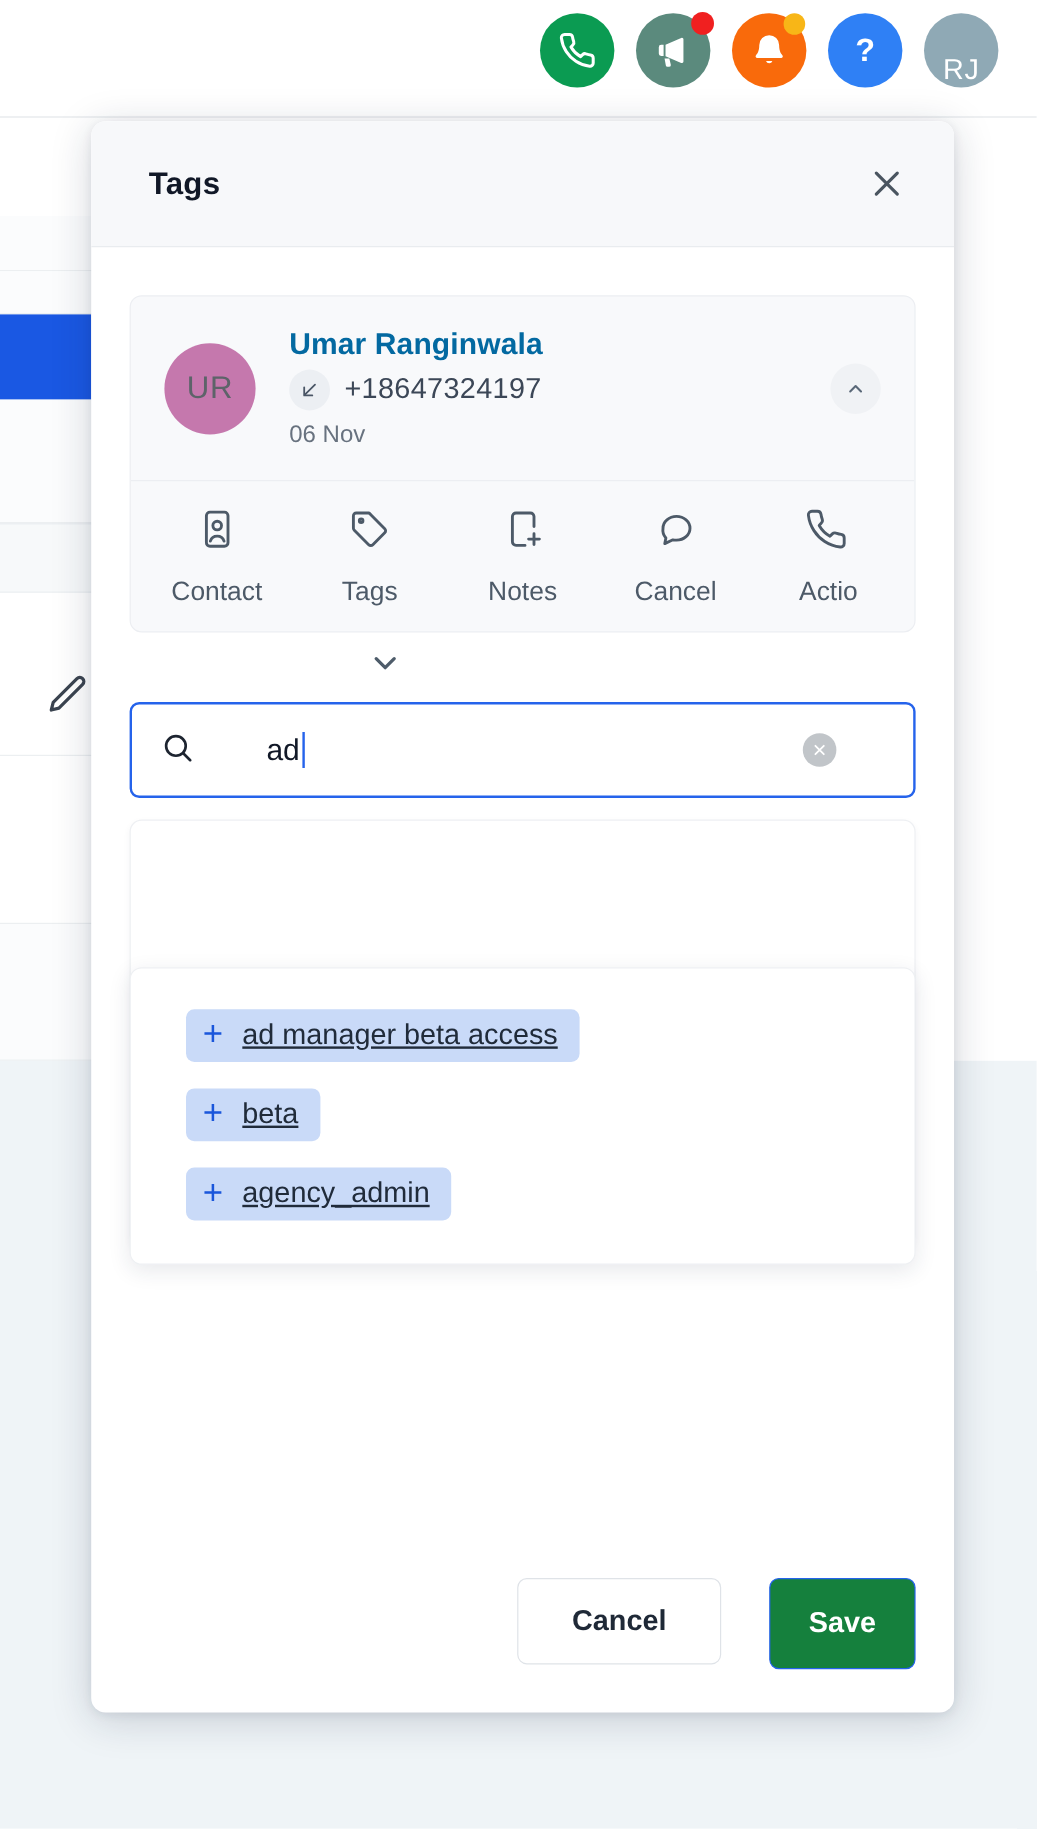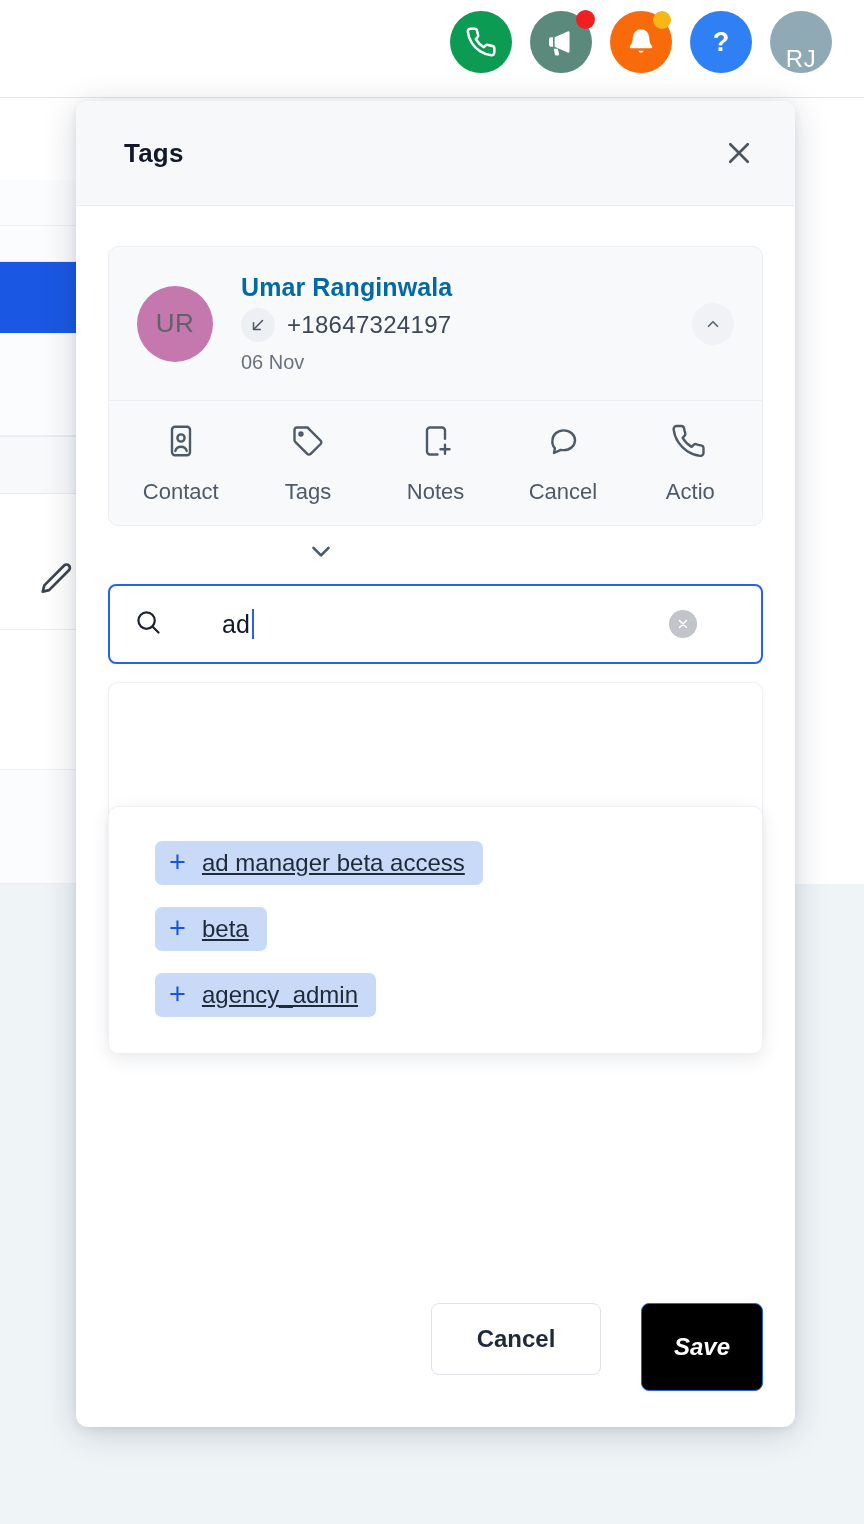--- a/index.html
+++ b/index.html
@@ -365,25 +365,24 @@
     align-items: center;
     justify-content: center;
   }
   .btn-cancel {
     width: 170px; height: 72px;
     background: #ffffff;
     border: 1px solid #dfe3e8;
     color: #1f2937;
   }
   .btn-save {
-    width: 122px; height: 88px;
-    background: #000000;
+    width: 122px; height: 76px;
+    background: #15803d;
     border: 1px solid #2563eb;
     color: #ffffff;
-    font-style: italic;
   }
 </style>
 </head>
 <body>
 
 <div class="app-bg">
 
   <div class="bg-row" style="top:180px;height:46px;"></div>
   <div class="bg-row" style="top:226px;height:36px;"></div>
   <div class="bg-blue-block"></div>

